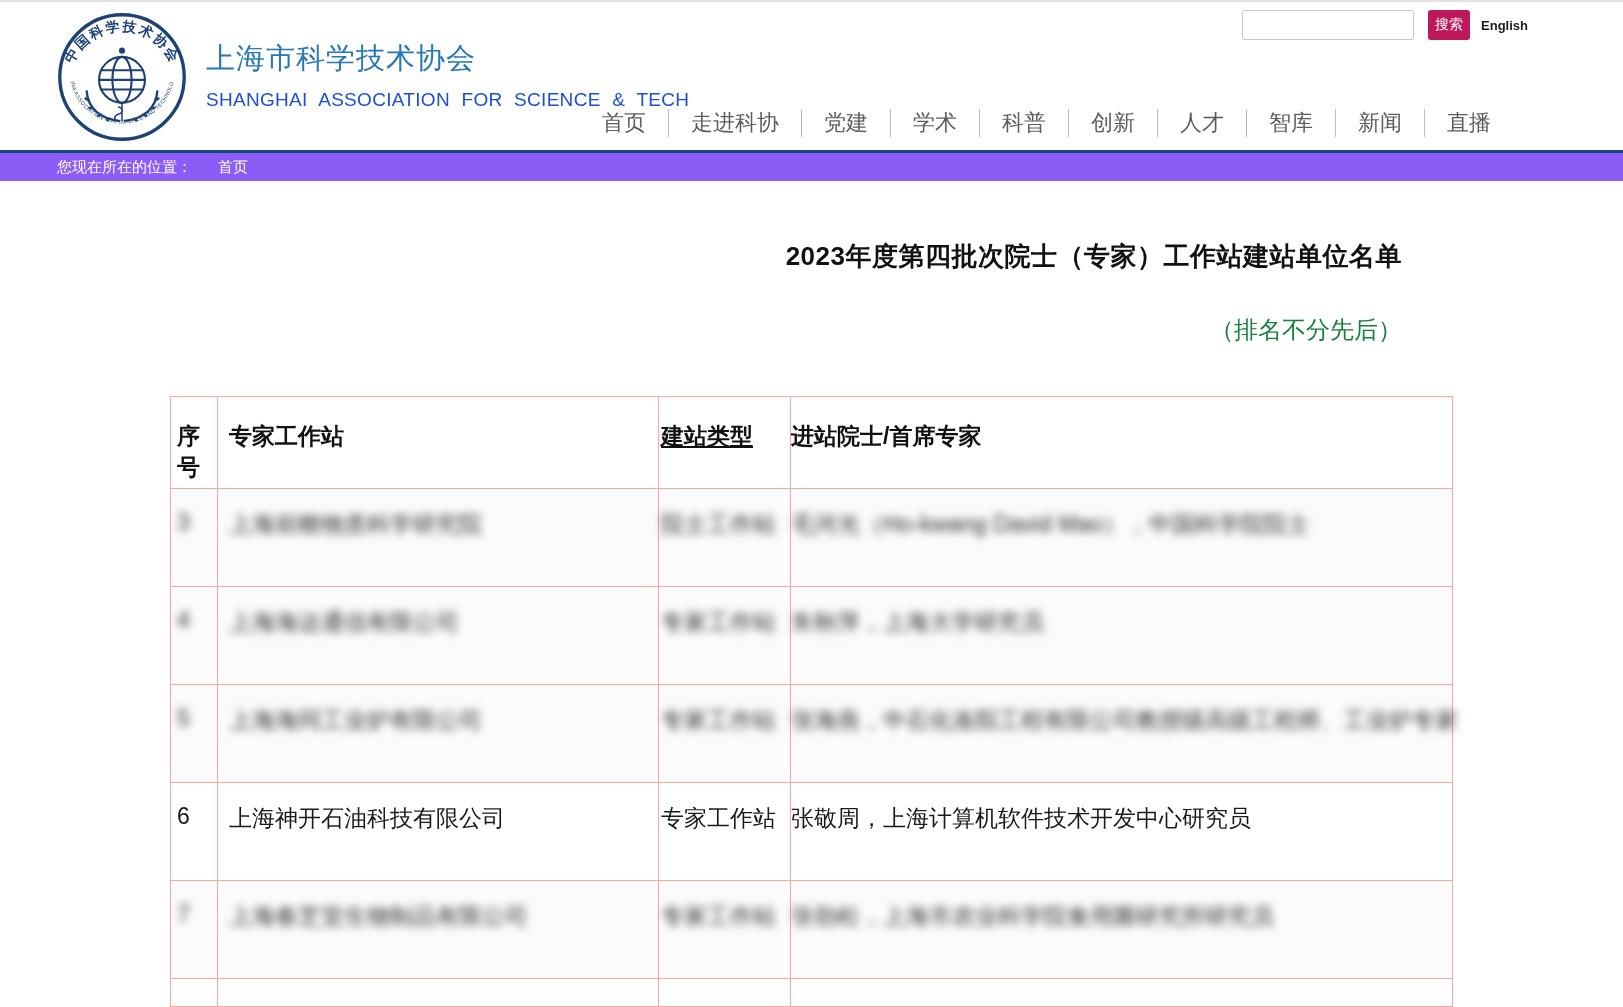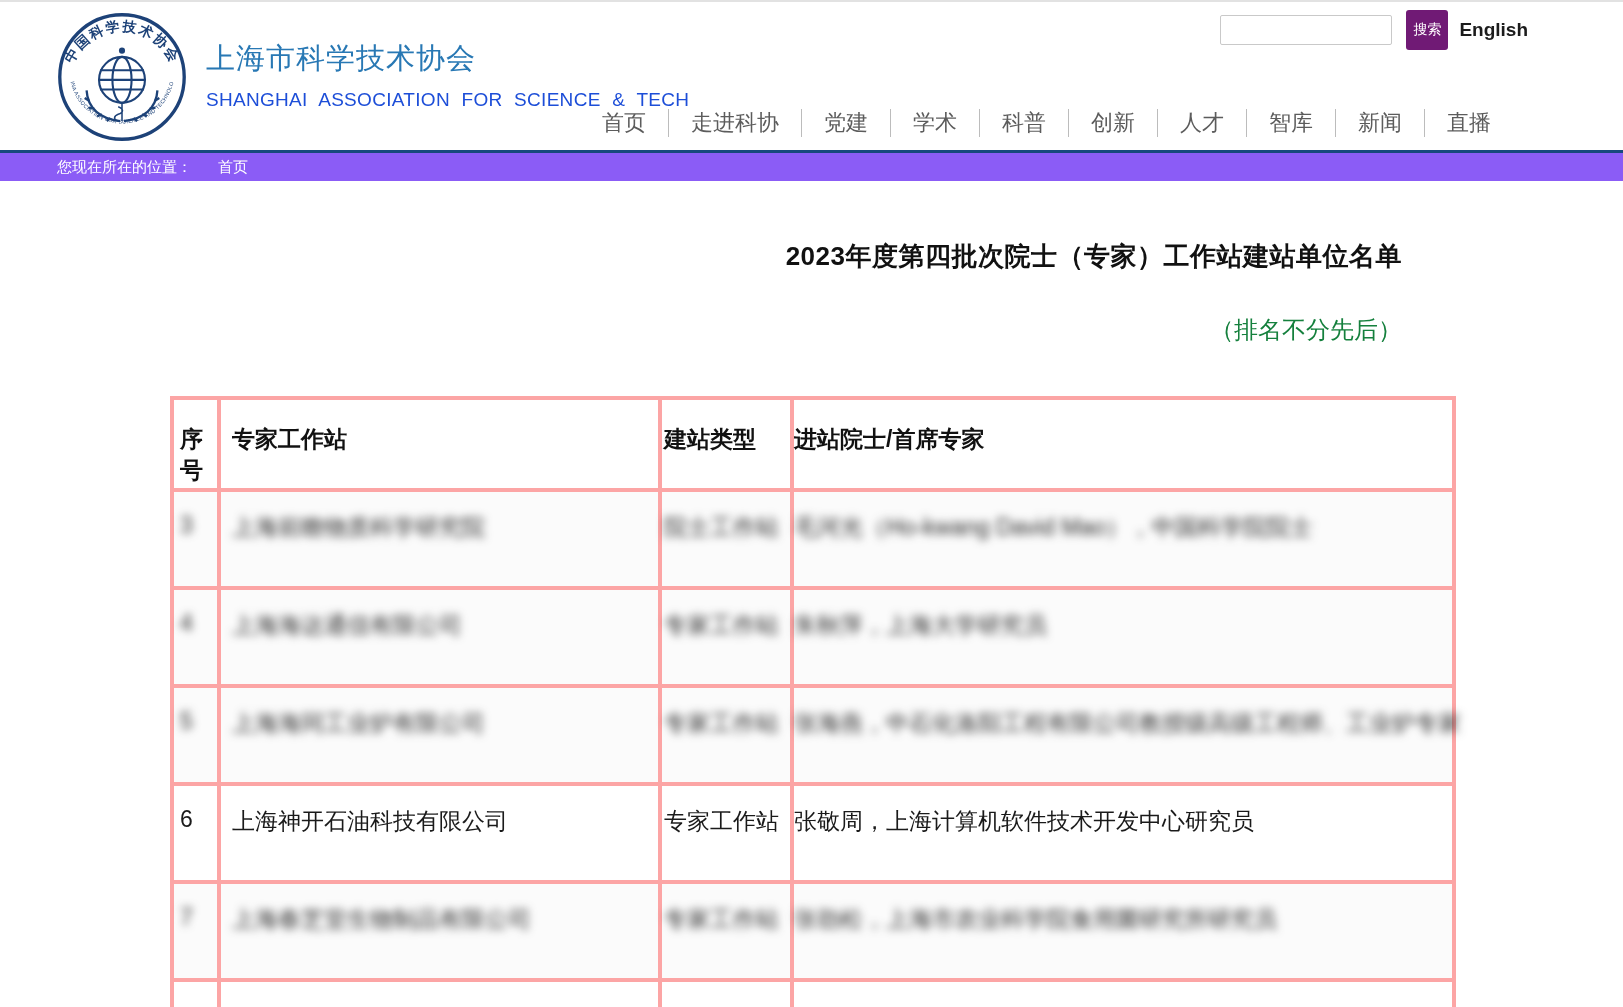--- a/index.html
+++ b/index.html
@@ -11,45 +11,45 @@
   
   header { position:relative; height:148px; background:#fff; }
   .logo-area { position:absolute; left:55px; top:8px; display:flex; }
   .logo-area svg { width:134px; height:134px; }
   .titles { margin-left:17px; padding-top:24px; }
   .site-zh { font-size:29px; line-height:48px; color:#2878b4; letter-spacing:1px; }
   .site-en { font-size:19px; line-height:22px; color:#1d4ed8; margin-top:7px; letter-spacing:0.3px; word-spacing:6px; }
 
   .search-area { position:absolute; top:8px; right:95px; display:flex; align-items:center; }
   .search-input { width:172px; height:30px; border:1px solid #c9c9c9; border-radius:2px; outline:none; padding:0 6px; font-size:14px; }
-  .search-btn { height:40px; min-width:42px; margin-left:14px; border:none; border-radius:3px; background:#701a75; color:#fff; font-size:14px; cursor:pointer; font-family:inherit; }
-  .english-link { margin-left:11px; font-size:19px; font-weight:bold; color:#1c1c1c; text-decoration:none; }
+  .search-btn { height:30px; min-width:42px; margin-left:14px; border:none; border-radius:3px; background:#be185d; color:#fff; font-size:14px; cursor:pointer; font-family:inherit; }
+  .english-link { margin-left:11px; font-size:13px; font-weight:bold; color:#1c1c1c; text-decoration:none; }
 
   nav { position:absolute; right:110px; bottom:12px; display:flex; align-items:center; }
   nav a { font-size:22px; color:#5c5c5c; text-decoration:none; padding:0 22px; white-space:nowrap; }
   nav .sep { width:1px; height:28px; background:#bcbcbc; }
 
   
   .breadcrumb { height:31px; background:#8b5cf6; border-top:3px solid #17497e; color:#fff;
                 font-size:15px; line-height:27px; padding-left:57px; }
   .breadcrumb a { color:#fff; text-decoration:none; margin-left:26px; }
 
   
   main { margin-left:170px; }
   .title-wrap { width:1232px; text-align:right; }
   h1 { margin-top:57px; font-size:26px; line-height:36px; color:#111; letter-spacing:0.5px; font-weight:bold; }
   .subtitle { margin-top:40px; font-size:24px; line-height:32px; color:#15803d; }
 
   table { margin-top:50px; width:1282px; border-collapse:collapse; table-layout:fixed; background:#fff; }
-  th, td { border:4px solid #fca5a5; vertical-align:top; text-align:left; font-weight:normal; }
+  th, td { border:1px solid #fca5a5; vertical-align:top; text-align:left; font-weight:normal; }
   th { height:92px; padding-top:24px; font-size:23px; font-weight:bold; color:#111; }
   td { height:98px; padding-top:20px; font-size:23px; color:#1a1a1a; overflow:visible; }
   .c-no { padding-left:6px; }
   .c-unit { padding-left:11px; }
-  .c-type { padding-left:2px; }
+  .c-type { padding-left:2px;text-decoration:underline; }
   .c-expert { padding-left:0; }
   td span { display:inline-block; white-space:nowrap; }
   tr.blurred { background:#fbfbfb; }
   tr.blurred td span { filter:blur(4px); color:#2a2a2a; }
   tr.partial td { height:7px; padding:0; }
 </style>
 </head>
 <body>
 
 <div class="page">

